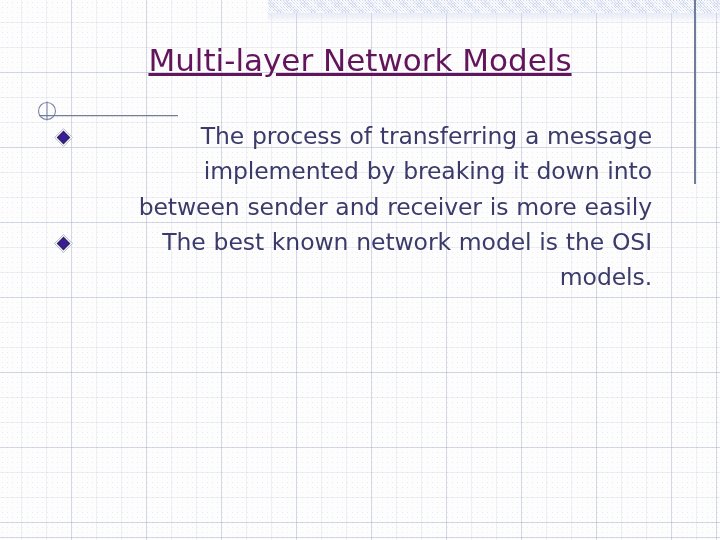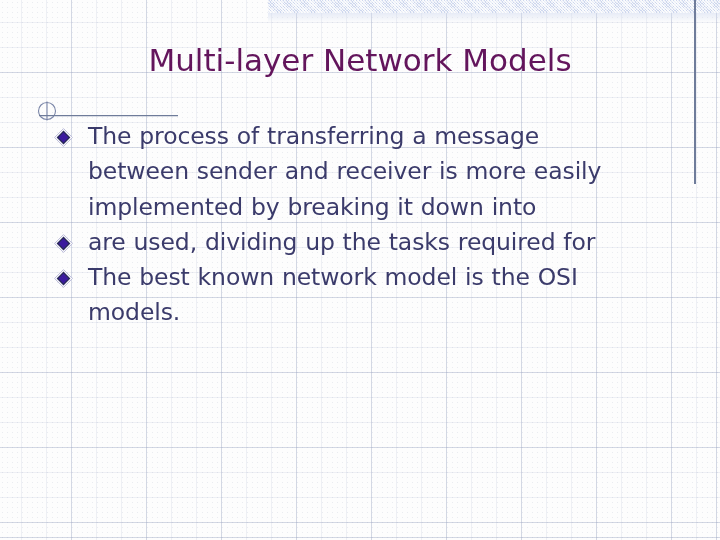--- a/index.html
+++ b/index.html
@@ -96,20 +96,21 @@
     left: 0;
     top: 42px;
     width: 720px;
     text-align: center;
     color: #63155c;
     font-family: "DejaVu Sans", sans-serif;
     font-size: 31px;
     line-height: 36px;
     letter-spacing: 0px;
     white-space: nowrap;
+    text-decoration: underline;
   }
 
   
   .deco {
     position: absolute;
     left: 36px;
     top: 100px;
     width: 150px;
     height: 22px;
     pointer-events: none;
@@ -134,20 +135,21 @@
     width: 19px;
     height: 19px;
   }
   .bullet-text {
     color: #3b3b6b;
     font-family: "DejaVu Sans", sans-serif;
     font-size: 23.5px;
     line-height: 35.3px;
     letter-spacing: -0.1px;
     word-spacing: 0.5px;
+    text-align: right;
   }
 </style>
 </head>
 <body>
 
 <div class="slide">
 
   <div class="grid-dots"></div>
 
   <div class="top-banner"></div>
@@ -170,35 +172,34 @@
     <div class="bullet-row">
       <span class="bullet-marker">
         <svg width="19" height="19" viewBox="0 0 19 19" xmlns="http://www.w3.org/2000/svg">
           <polygon points="9.5,0.6 18.4,9.5 9.5,18.4 0.6,9.5" fill="#ffffff" stroke="#b9b9d8" stroke-width="1"></polygon>
           <polygon points="9.5,2.6 16.4,9.5 9.5,16.4 2.6,9.5" fill="#2b2b5c"></polygon>
           <polygon points="9.5,4.6 14.4,9.5 9.5,14.4 4.6,9.5" fill="#3b1a9e"></polygon>
         </svg>
       </span>
       <div class="bullet-text">
         <div>The process of transferring a message</div>
+        <div>implemented by breaking it down into</div>
         <div>between sender and receiver is more easily</div>
-        <div>implemented by breaking it down into</div>
       </div>
     </div>
 
     <div class="bullet-row">
       <span class="bullet-marker">
         <svg width="19" height="19" viewBox="0 0 19 19" xmlns="http://www.w3.org/2000/svg">
           <polygon points="9.5,0.6 18.4,9.5 9.5,18.4 0.6,9.5" fill="#ffffff" stroke="#b9b9d8" stroke-width="1"></polygon>
           <polygon points="9.5,2.6 16.4,9.5 9.5,16.4 2.6,9.5" fill="#2b2b5c"></polygon>
           <polygon points="9.5,4.6 14.4,9.5 9.5,14.4 4.6,9.5" fill="#3b1a9e"></polygon>
         </svg>
       </span>
       <div class="bullet-text">
-        <div>are used, dividing up the tasks required for</div>
       </div>
     </div>
 
     <div class="bullet-row">
       <span class="bullet-marker">
         <svg width="19" height="19" viewBox="0 0 19 19" xmlns="http://www.w3.org/2000/svg">
           <polygon points="9.5,0.6 18.4,9.5 9.5,18.4 0.6,9.5" fill="#ffffff" stroke="#b9b9d8" stroke-width="1"></polygon>
           <polygon points="9.5,2.6 16.4,9.5 9.5,16.4 2.6,9.5" fill="#2b2b5c"></polygon>
           <polygon points="9.5,4.6 14.4,9.5 9.5,14.4 4.6,9.5" fill="#3b1a9e"></polygon>
         </svg>

